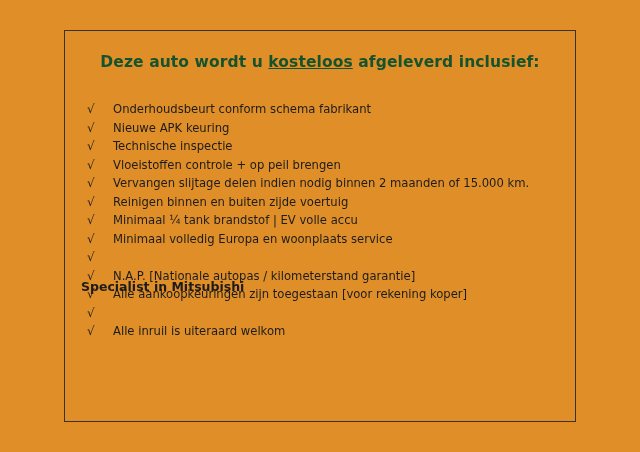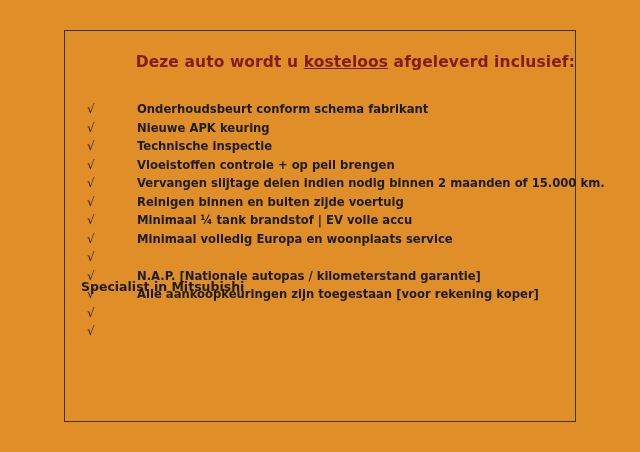--- a/index.html
+++ b/index.html
@@ -26,24 +26,24 @@
     width: 512px;
     height: 392px;
     border: 1px solid #3a3226;
     box-sizing: border-box;
   }
   .headline {
     position: absolute;
     left: 0;
     top: 22px;
     width: 100%;
-    text-align: right;
+    text-align: center;
     font-size: 15.5px;
     font-weight: bold;
-    color: #7f1d1d;
+    color: #14532d;
     letter-spacing: 0.1px;
   }
   .headline .underline {
     text-decoration: underline;
   }
   .list {
     position: absolute;
     left: 22px;
     top: 70px;
     width: 470px;
@@ -56,25 +56,24 @@
   }
   .check {
     width: 26px;
     flex: 0 0 26px;
     font-size: 12px;
     color: #1c1c1c;
     line-height: 16px;
   }
   .item-text {
     font-size: 11.6px;
-    font-weight: bold;
+    font-weight: normal;
     color: #1c1c1c;
     line-height: 16px;
     white-space: nowrap;
-    margin-left: 24px;
   }
   .footer {
     position: absolute;
     left: 16px;
     width: 100%;
     text-align: left;
     color: #1c1c1c;
     font-weight: bold;
   }
   .footer-1 { top: 248px; font-size: 12.5px; }
@@ -133,19 +132,20 @@
       </div>
       <div class="list-item">
         <span class="check">√</span>
         <span class="item-text">Alle aankoopkeuringen zijn toegestaan [voor rekening koper]</span>
       </div>
       <div class="list-item">
         <span class="check">√</span>
       </div>
       <div class="list-item">
         <span class="check">√</span>
+        <span class="item-text">Alle inruil is uiteraard welkom</span>
       </div>
     </div>
 
     <div class="footer footer-1">Specialist in Mitsubishi</div>
 
   </div>
 </div>
 
 </body></html>

